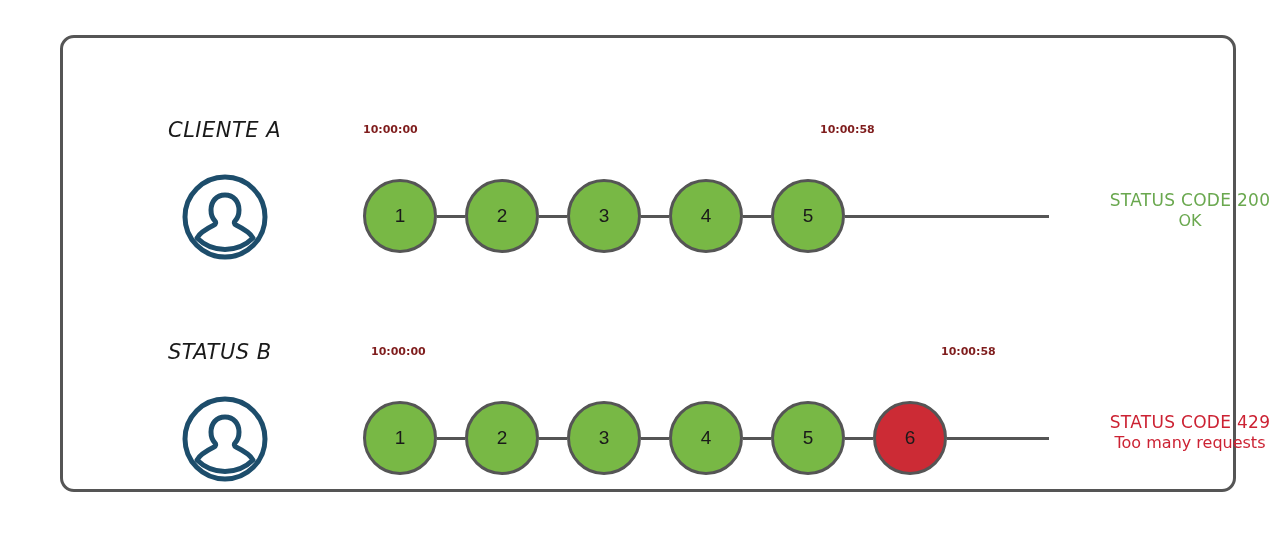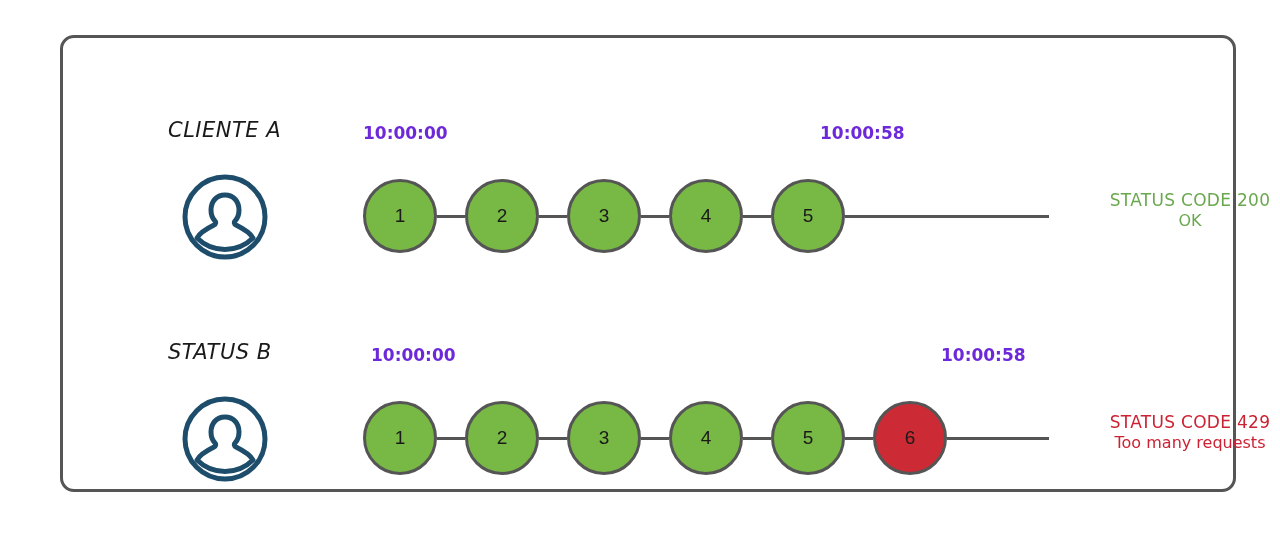--- a/index.html
+++ b/index.html
@@ -66,23 +66,23 @@
     width: 88px;
     height: 88px;
   }
   .avatar svg { display: block; }
 
   
   .timestamp {
     position: absolute;
     top: 85px;
     font-family: "DejaVu Sans", sans-serif;
-    font-size: 17px;
+    font-size: 11px;
     font-weight: bold;
-    color: #6d28d9;
+    color: #7f1d1d;
     white-space: nowrap;
   }
 
   
   .chain {
     position: absolute;
     top: 141px;
     left: 300px;
     height: 76px;
   }

